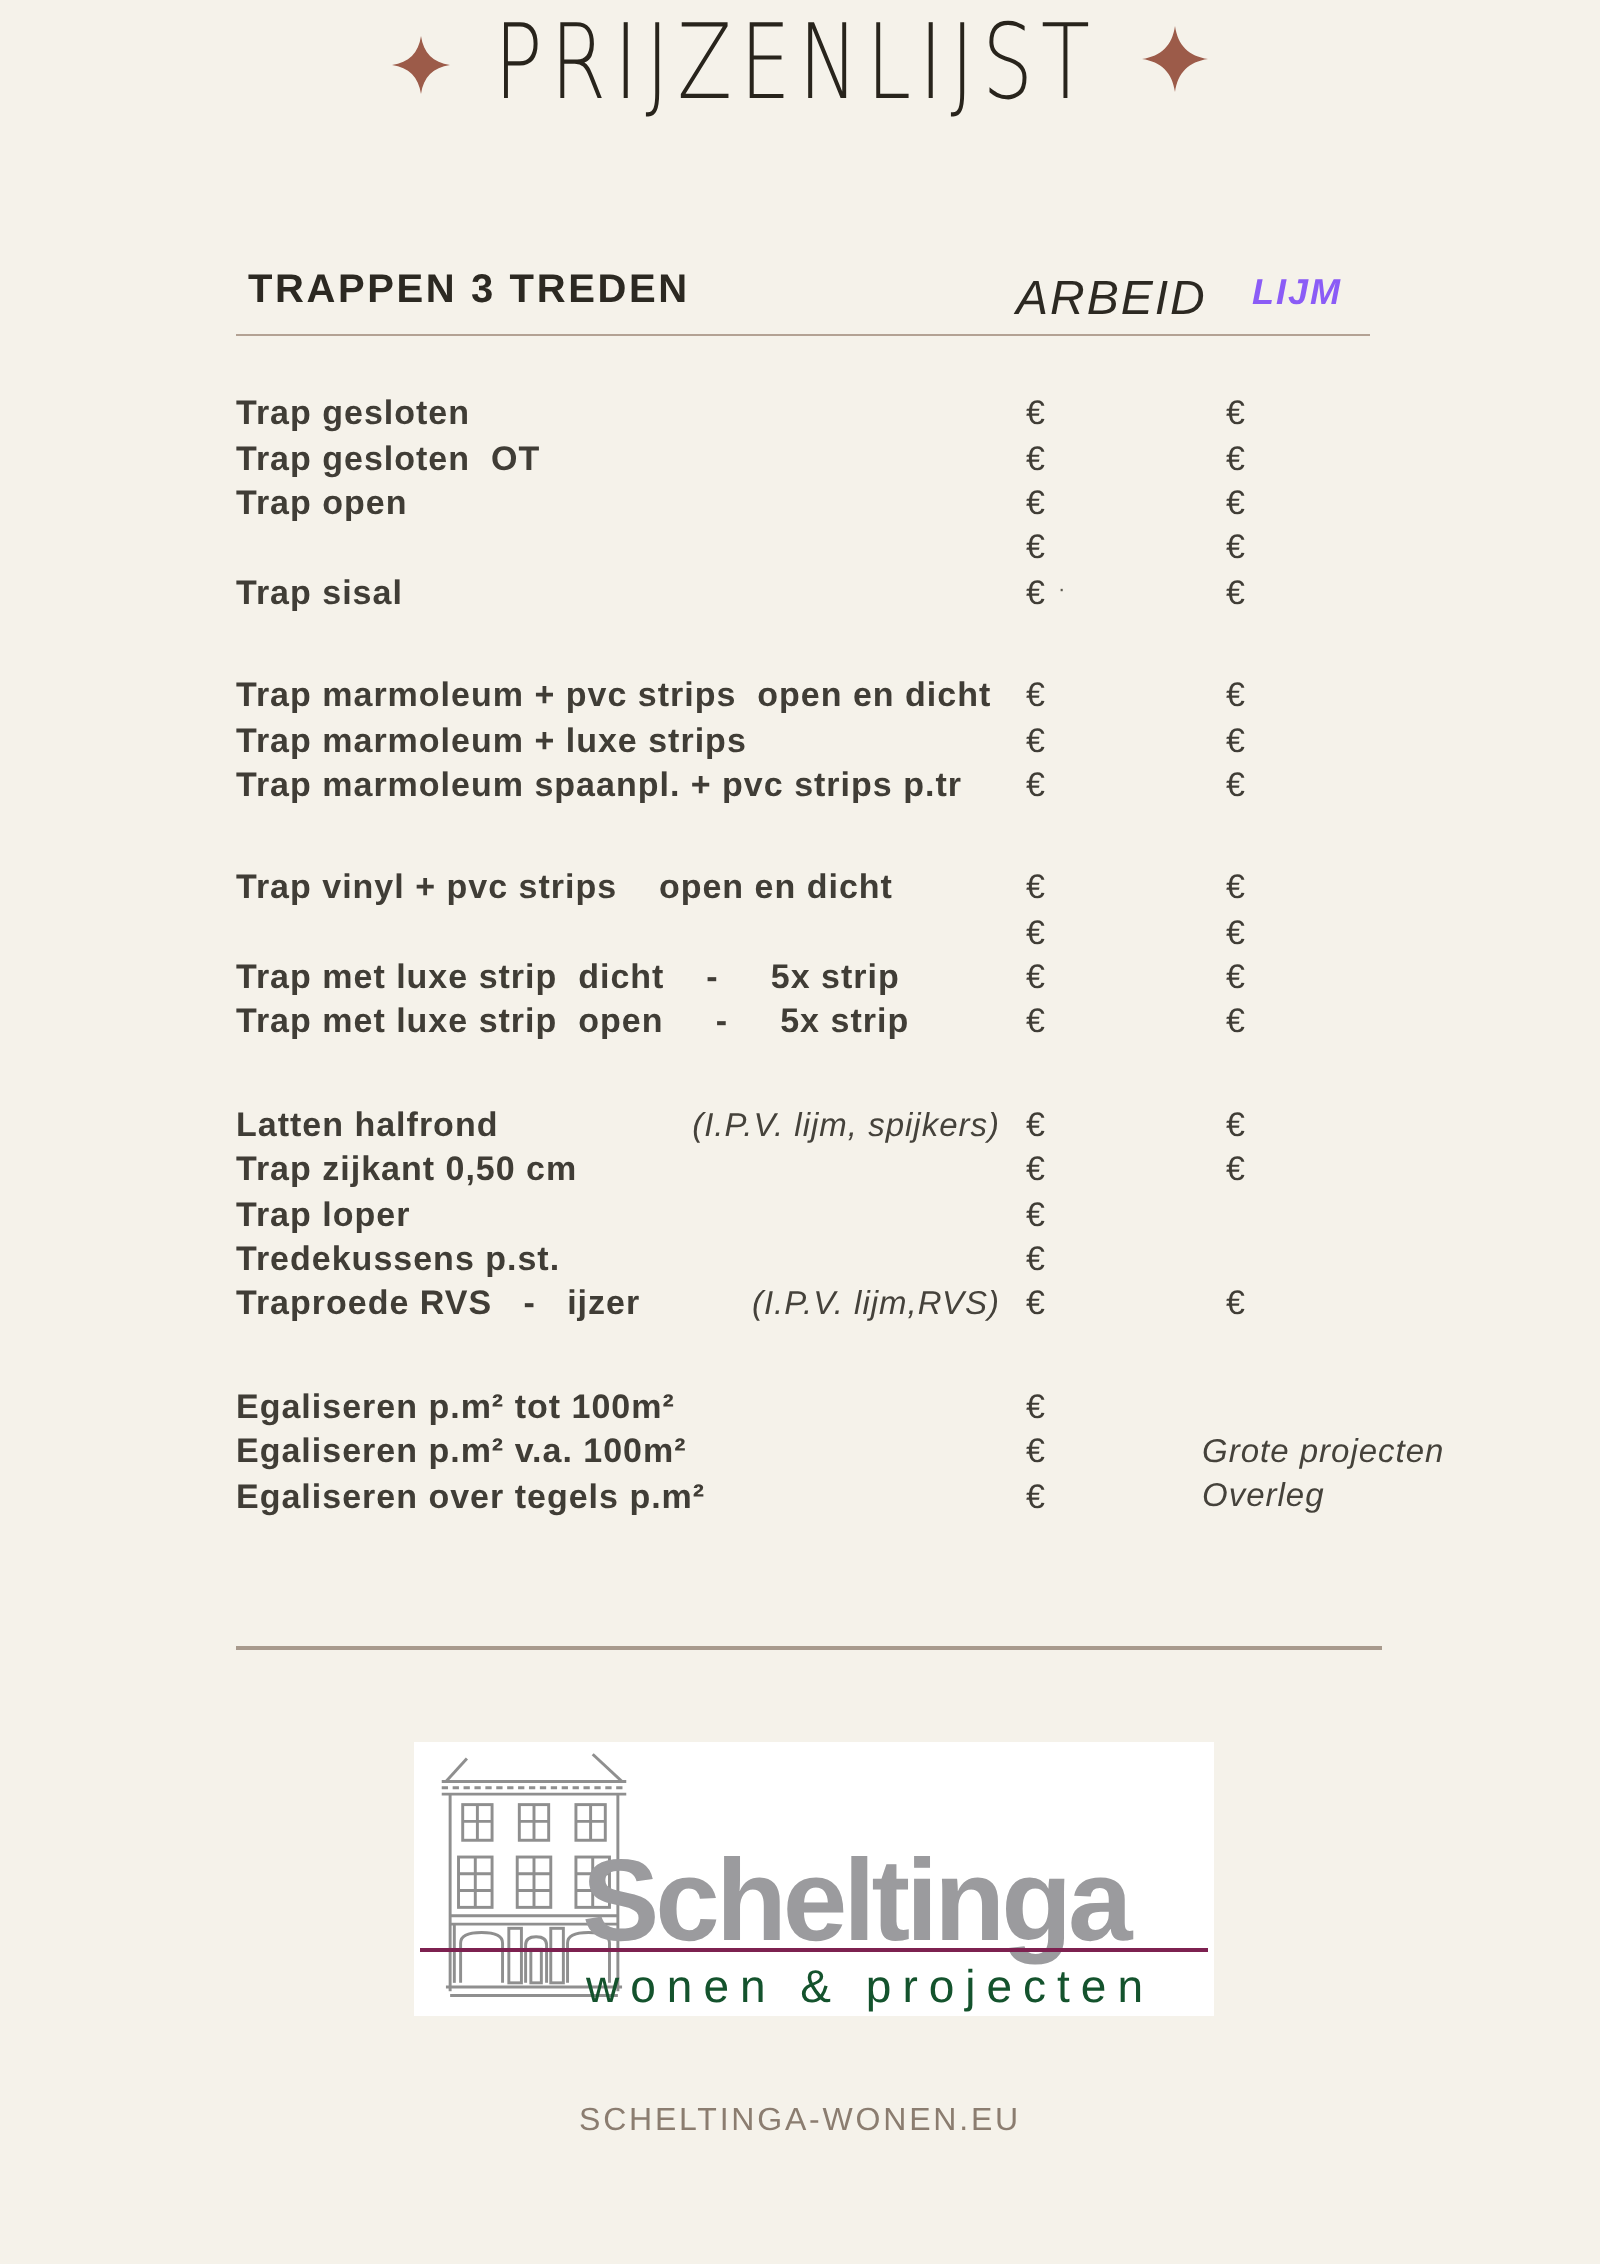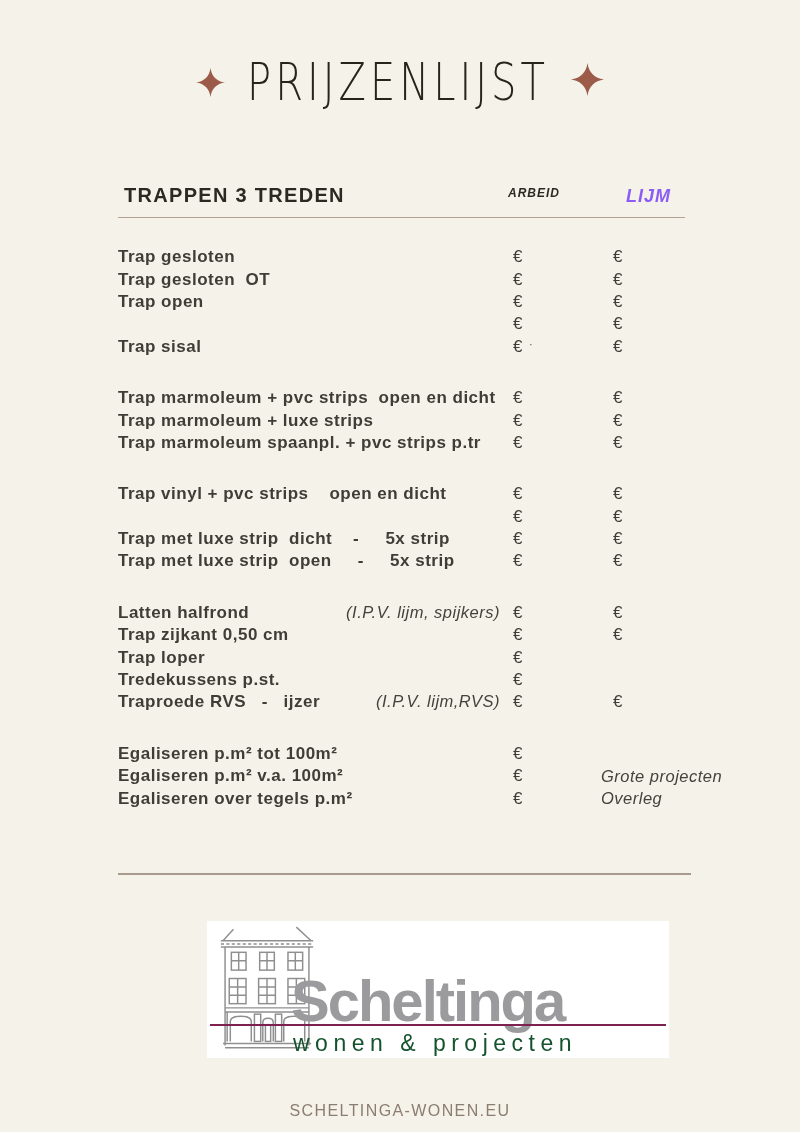--- a/index.html
+++ b/index.html
@@ -1,49 +1,49 @@
 <!DOCTYPE html>
 <html><head>
 <meta charset="utf-8">
 <style>
   html,body{margin:0;padding:0;background:#f5f2ea;}
   .page{position:relative;width:800px;height:1132px;background:#f5f2ea;overflow:hidden;
         font-family:"Liberation Sans",sans-serif;color:#3e3b34;}
 
   
-  .header{display:flex;align-items:center;justify-content:center;gap:22px;padding-top:50px;height:64px;}
+  .header{display:flex;align-items:center;justify-content:center;gap:22px;height:64px;}
   .title{display:inline-block;font-family:"DejaVu Sans","Liberation Sans",sans-serif;font-weight:200;
          font-size:40px;letter-spacing:4px;color:#28241c;transform:scaleY(1.30);transform-origin:center;}
   .sparkle{width:29px;height:29px;flex:none;}
   .sparkle.right{width:33px;height:33px;margin-top:-6px;}
 
   
   .table-head{position:relative;margin:70px 0 0 118px;width:567px;height:24px;}
   .section-title{position:absolute;left:6px;top:0;font-size:20px;font-weight:bold;letter-spacing:1.3px;color:#2c2922;}
-  .col-arbeid{position:absolute;left:390px;top:2px;font-size:12px;font-weight:bold;font-style:italic;letter-spacing:1px;color:#2c2922;}
+  .col-arbeid{position:absolute;left:390px;top:2px;font-size:24px;font-weight:normal;font-style:italic;letter-spacing:1px;color:#2c2922;}
   .col-lijm{position:absolute;left:508px;top:2px;font-size:18px;font-weight:bold;font-style:italic;letter-spacing:1px;color:#8b5cf6;}
   .head-rule{margin:9px 0 0 118px;width:567px;border-top:1.6px solid #b3a294;}
 
   
   #groups{margin-left:118px;width:582px;padding-top:28px;}
   .group{margin-bottom:29px;}
   .group:last-child{margin-bottom:0;}
   .row{position:relative;height:22.4px;display:flex;align-items:center;
        font-size:17px;font-weight:300;letter-spacing:0.5px;color:#403d36;}
   .labwrap{display:flex;width:382px;flex:none;align-items:baseline;}
   .lab{white-space:pre;font-weight:bold;}
   .note{margin-left:auto;font-style:italic;font-size:16.5px;white-space:pre;color:#45423b;}
   .cur{position:absolute;left:395px;font-size:17px;}
   .cur.l{left:495px;}
   .dot{position:relative;top:-4px;font-size:11px;margin-left:6px;color:#5d594f;}
   .lnote{position:absolute;left:483px;font-style:italic;font-size:16.5px;white-space:nowrap;color:#45423b;}
 
   
   .divider{margin:63px 0 0 118px;width:573px;border-top:2px solid #a89a8d;}
-  .logo{position:relative;margin:46px 0 0 207px;width:462px;height:137px;background:#ffffff;}
+  .logo{position:relative;margin:46px 0 0 207px;width:400px;height:137px;background:#ffffff;}
   .logo-building{position:absolute;left:4px;top:3px;}
   .logo-name{position:absolute;left:84px;top:51px;font-size:58px;font-weight:bold;letter-spacing:-2px;
              line-height:1;color:#9b9b9e;}
   .logo-rule{position:absolute;left:3px;right:3px;top:103px;height:2.5px;background:#7d2150;z-index:2;}
   .logo-tagline{position:absolute;left:86px;top:109px;font-size:23px;letter-spacing:5.5px;color:#14532d;}
   .footer{margin-top:44px;text-align:center;font-size:16px;letter-spacing:1.4px;color:#8b7d70;}
 </style>
 </head>
 <body>
 

